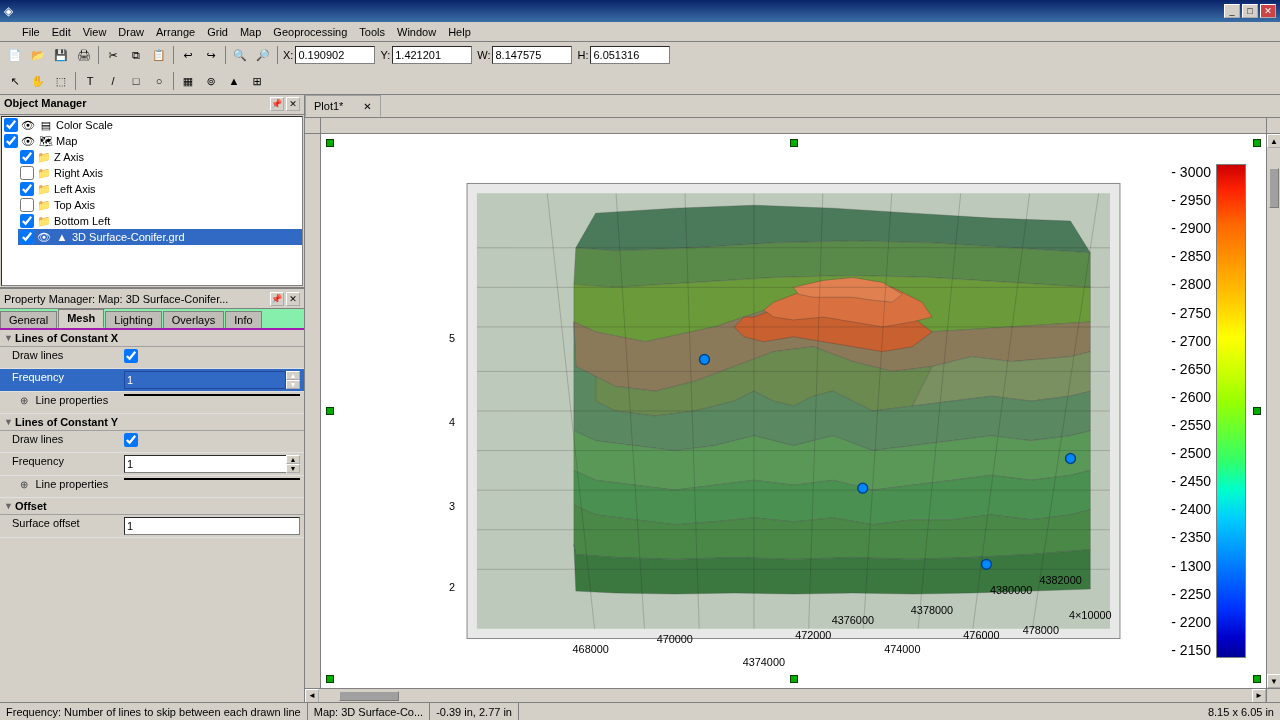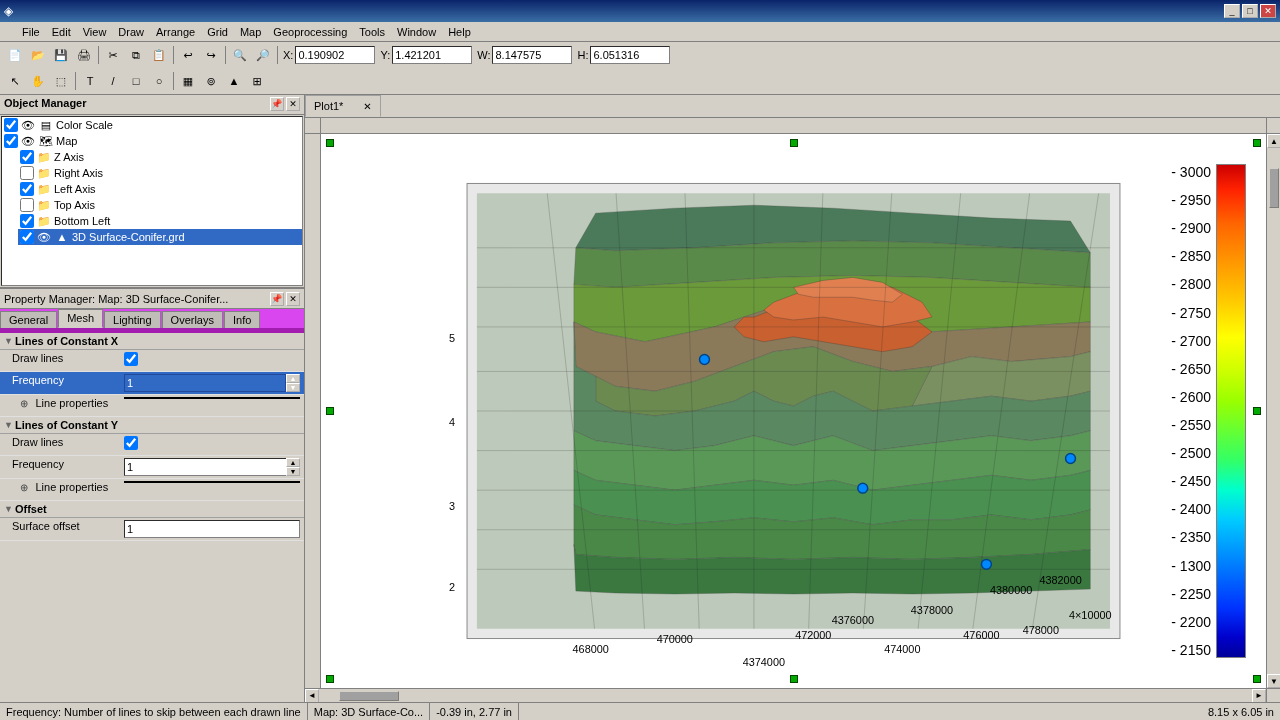--- a/index.html
+++ b/index.html
@@ -73,27 +73,27 @@
 
     
     .prop-manager { flex: 1; display: flex; flex-direction: column; border-top: 2px solid #808080; }
     .prop-header {
       background: #d4d0c8; display: flex; align-items: center; justify-content: space-between;
       padding: 2px 4px; border-bottom: 1px solid #808080; height: 20px;
     }
     .prop-title { font-size: 11px; color: #000; }
 
     
-    .tabs { display: flex; background: #d946ef; border-bottom: 5px solid #a21caf; }
+    .tabs { display: flex; background: #86efac; border-bottom: 2px solid #a21caf; }
     .tab {
       padding: 2px 8px; cursor: pointer; font-size: 11px;
       border: 1px solid #808080; border-bottom: none; background: #c0bdb8;
       margin-right: 1px; margin-top: 2px;
     }
-    .tab.active { background: #d4d0c8; border-bottom: 1px solid #d4d0c8; margin-top: 0; font-weight: normal; }
+    .tab.active { background: #d4d0c8; border-bottom: 1px solid #d4d0c8; margin-top: 0; font-weight: bold; }
 
     .prop-content { flex: 1; overflow-y: auto; background: #d4d0c8; }
 
     
     .prop-section-header {
       display: flex; align-items: center; background: #d4d0c8;
       padding: 2px 4px; border-bottom: 1px solid #a0a0a0;
       cursor: pointer; font-weight: bold; font-size: 11px;
     }
 

